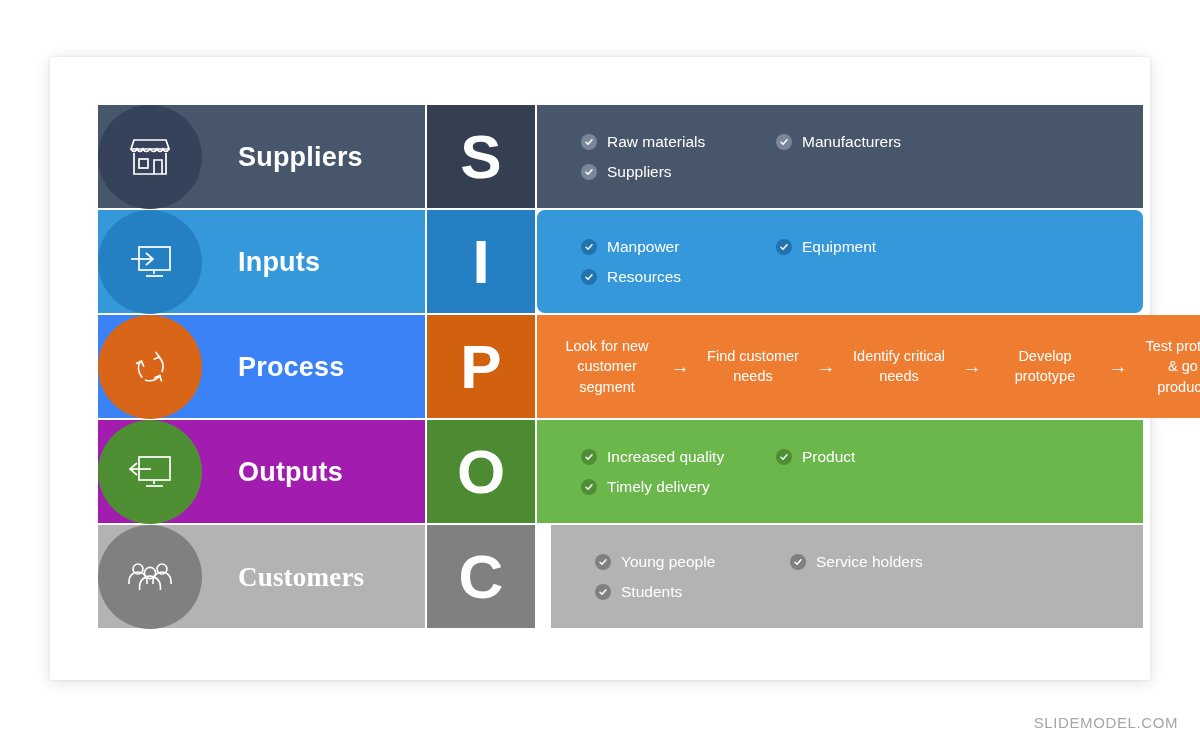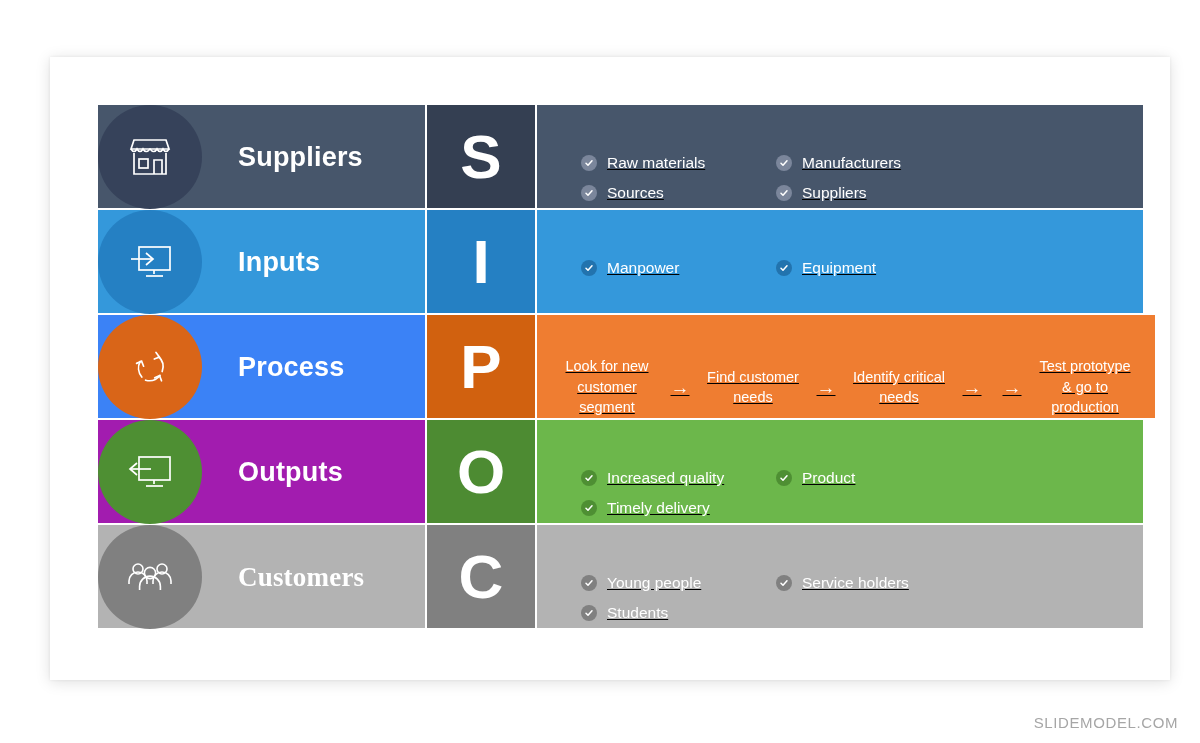--- a/index.html
+++ b/index.html
@@ -16,21 +16,20 @@
   }
 
   #slide-card {
     position: absolute;
     left: 50px;
     top: 57px;
     width: 1100px;
     height: 623px;
     background: #ffffff;
     box-shadow: 0 2px 14px rgba(0,0,0,0.13), 0 0 3px rgba(0,0,0,0.07);
-    padding-left: 20px;
   }
 
   #sipoc-diagram {
     position: absolute;
     left: 48px;
     top: 48px;
     width: 1045px;
     height: 528px;
   }
 
@@ -93,23 +92,22 @@
   .row-letter {
     color: #ffffff;
     font-size: 62px;
     font-weight: bold;
     line-height: 1;
   }
 
   .row-content-cell {
     flex: 1 1 auto;
     display: flex;
-    align-items: flex-end;
+    align-items: center;
     position: relative;
-    text-decoration: underline;
   }
 
   
   .bullet-grid {
     display: grid;
     grid-template-columns: 195px auto;
     grid-auto-rows: 30px;
     align-content: center;
     width: 100%;
     padding-left: 44px;
@@ -220,28 +218,20 @@
                 </svg>
             </span>
             <span class="bullet-text">Manufacturers</span>
           </div>
           <div class="bullet-item">
             <span class="bullet-check" style="background-color: rgb(123, 134, 155);">
               <svg width="10" height="10" viewBox="0 0 10 10">
                   <path d="M2 5.2 L4 7.2 L8 2.8" fill="none" stroke="#ffffff" stroke-width="1.5" stroke-linecap="round" stroke-linejoin="round"></path>
                 </svg>
             </span>
-            <span class="bullet-text">Sources</span>
-          </div>
-          <div class="bullet-item">
-            <span class="bullet-check" style="background-color: rgb(123, 134, 155);">
-              <svg width="10" height="10" viewBox="0 0 10 10">
-                  <path d="M2 5.2 L4 7.2 L8 2.8" fill="none" stroke="#ffffff" stroke-width="1.5" stroke-linecap="round" stroke-linejoin="round"></path>
-                </svg>
-            </span>
             <span class="bullet-text">Suppliers</span>
           </div>
         </div>
       </div>
     </div>
 
     <div class="sipoc-row">
       <div class="row-label-bar" style="background-color: rgb(52, 152, 219);">
         <div class="row-icon-circle" style="background-color: rgb(37, 128, 195);">
           <svg width="48" height="42" viewBox="0 0 48 42" fill="none" stroke="#ffffff" stroke-width="1.7">
@@ -250,37 +240,45 @@
             <path d="M20 35 H37"></path>
             <path d="M5 18 H26"></path>
             <path d="M20 12 L27 18 L20 24"></path>
           </svg>
         </div>
         <div class="row-label-text">Inputs</div>
       </div>
       <div class="row-letter-cell" style="background-color: rgb(37, 128, 195);">
         <span class="row-letter">I</span>
       </div>
-      <div class="row-content-cell" style="background-color: rgb(52, 152, 219);">
+      <div class="row-content-cell" style="background-color: rgb(52, 152, 219); border-radius: 8px;">
         <div class="bullet-grid">
           <div class="bullet-item">
             <span class="bullet-check" style="background-color: rgb(34, 115, 174);">
               <svg width="10" height="10" viewBox="0 0 10 10">
                   <path d="M2 5.2 L4 7.2 L8 2.8" fill="none" stroke="#ffffff" stroke-width="1.5" stroke-linecap="round" stroke-linejoin="round"></path>
                 </svg>
             </span>
             <span class="bullet-text">Manpower</span>
           </div>
           <div class="bullet-item">
             <span class="bullet-check" style="background-color: rgb(34, 115, 174);">
               <svg width="10" height="10" viewBox="0 0 10 10">
                   <path d="M2 5.2 L4 7.2 L8 2.8" fill="none" stroke="#ffffff" stroke-width="1.5" stroke-linecap="round" stroke-linejoin="round"></path>
                 </svg>
             </span>
             <span class="bullet-text">Equipment</span>
+          </div>
+          <div class="bullet-item">
+            <span class="bullet-check" style="background-color: rgb(34, 115, 174);">
+              <svg width="10" height="10" viewBox="0 0 10 10">
+                  <path d="M2 5.2 L4 7.2 L8 2.8" fill="none" stroke="#ffffff" stroke-width="1.5" stroke-linecap="round" stroke-linejoin="round"></path>
+                </svg>
+            </span>
+            <span class="bullet-text">Resources</span>
           </div>
           <div></div>
         </div>
       </div>
     </div>
 
     <div class="sipoc-row">
       <div class="row-label-bar" style="background-color: #3b82f6;">
         <div class="row-icon-circle" style="background-color: rgb(217, 101, 24);">
           <svg width="46" height="46" viewBox="0 0 46 46" fill="none" stroke="#ffffff" stroke-width="1.7" stroke-linecap="round">
@@ -298,20 +296,21 @@
         <span class="row-letter">P</span>
       </div>
       <div class="row-content-cell" style="background-color: rgb(239, 125, 49);">
         <div class="process-flow">
           <div class="process-step">Look for new customer segment</div>
           <div class="process-arrow">→</div>
           <div class="process-step">Find customer needs</div>
           <div class="process-arrow">→</div>
           <div class="process-step">Identify critical needs</div>
           <div class="process-arrow">→</div>
+          <div class="process-step">Develop prototype</div>
           <div class="process-arrow">→</div>
           <div class="process-step">Test prototype &amp; go to production</div>
         </div>
       </div>
     </div>
 
     <div class="sipoc-row">
       <div class="row-label-bar" style="background-color: #a21caf;">
         <div class="row-icon-circle" style="background-color: rgb(78, 143, 51);">
           <svg width="48" height="42" viewBox="0 0 48 42" fill="none" stroke="#ffffff" stroke-width="1.7">
@@ -368,21 +367,21 @@
             <path d="M27 24 V21 A9 9 0 0 1 45 21 V24"></path>
             <circle cx="24" cy="13" r="5.6"></circle>
             <path d="M13.6 30 V26.5 A10.4 10.4 0 0 1 34.4 26.5 V30"></path>
           </svg>
         </div>
         <div class="row-label-text">Customers</div>
       </div>
       <div class="row-letter-cell" style="background-color: rgb(128, 128, 128);">
         <span class="row-letter">C</span>
       </div>
-      <div class="row-content-cell" style="background-color: rgb(179, 179, 179);">
+      <div class="row-content-cell" style="background-color: rgb(179, 179, 179); margin-left: 14px;">
         <div class="bullet-grid">
           <div class="bullet-item">
             <span class="bullet-check" style="background-color: rgb(128, 128, 128);">
               <svg width="10" height="10" viewBox="0 0 10 10">
                   <path d="M2 5.2 L4 7.2 L8 2.8" fill="none" stroke="#ffffff" stroke-width="1.5" stroke-linecap="round" stroke-linejoin="round"></path>
                 </svg>
             </span>
             <span class="bullet-text">Young people</span>
           </div>
           <div class="bullet-item">

